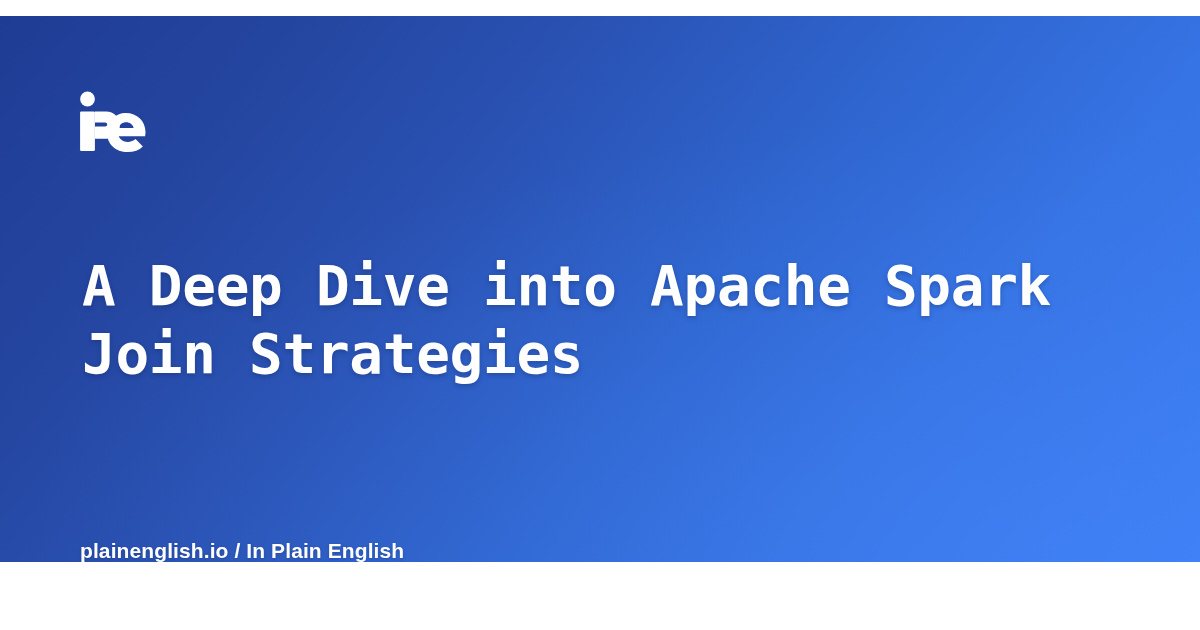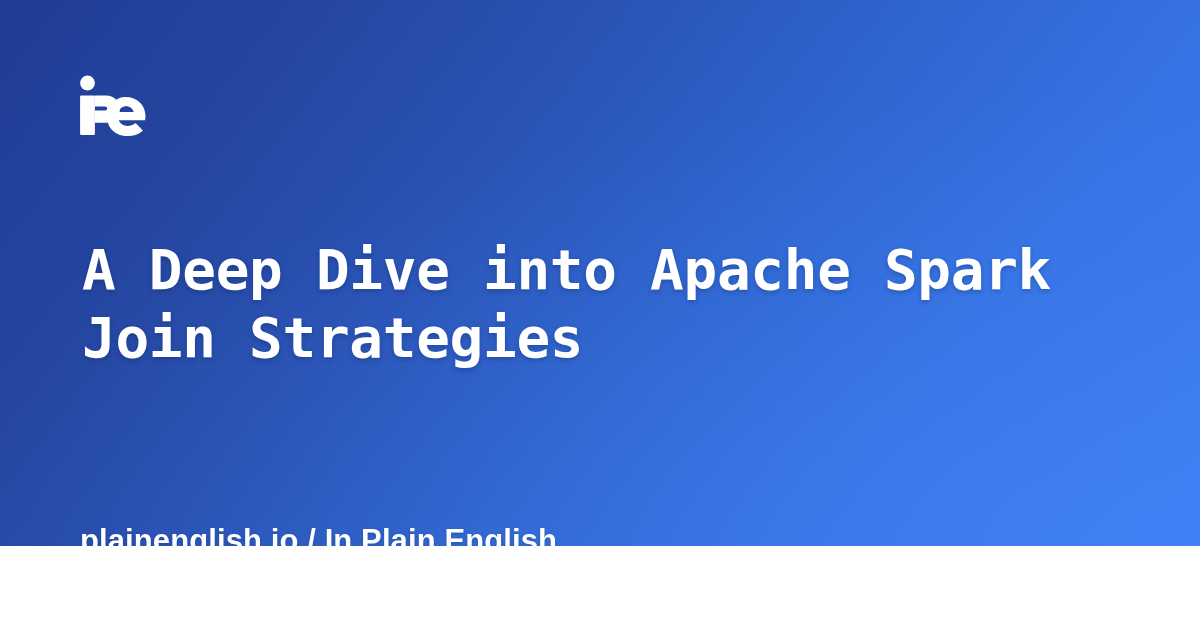--- a/index.html
+++ b/index.html
@@ -16,20 +16,21 @@
     background: #21409A;
     background-image:
       linear-gradient(128deg,
         #1F3C94 0%,
         #24459F 18%,
         #2A53B5 38%,
         #2F66D0 58%,
         #3673E4 76%,
         #3B7DF4 100%);
     font-family: "Liberation Sans", sans-serif;
+    margin-top: 16px;
     -webkit-font-smoothing: antialiased;
   }
 
   
   #og-card::after {
     content: "";
     position: absolute;
     inset: 0;
     background: radial-gradient(ellipse 120% 110% at 88% 96%,
                 rgba(75,140,255,0.30) 0%,
@@ -77,21 +78,21 @@
   }
 
   
   .footer-line {
     position: absolute;
     left: 80px;
     top: 523px;
     margin: 0;
     font-family: "Liberation Sans", sans-serif;
     font-weight: bold;
-    font-size: 31px;
+    font-size: 21px;
     letter-spacing: 0.1px;
     color: #ffffff;
     text-shadow: 0 1px 3px rgba(10, 30, 80, 0.25);
   }
 </style>
 </head>
 <body>
 
 <div id="og-card">
   <div class="layer">

